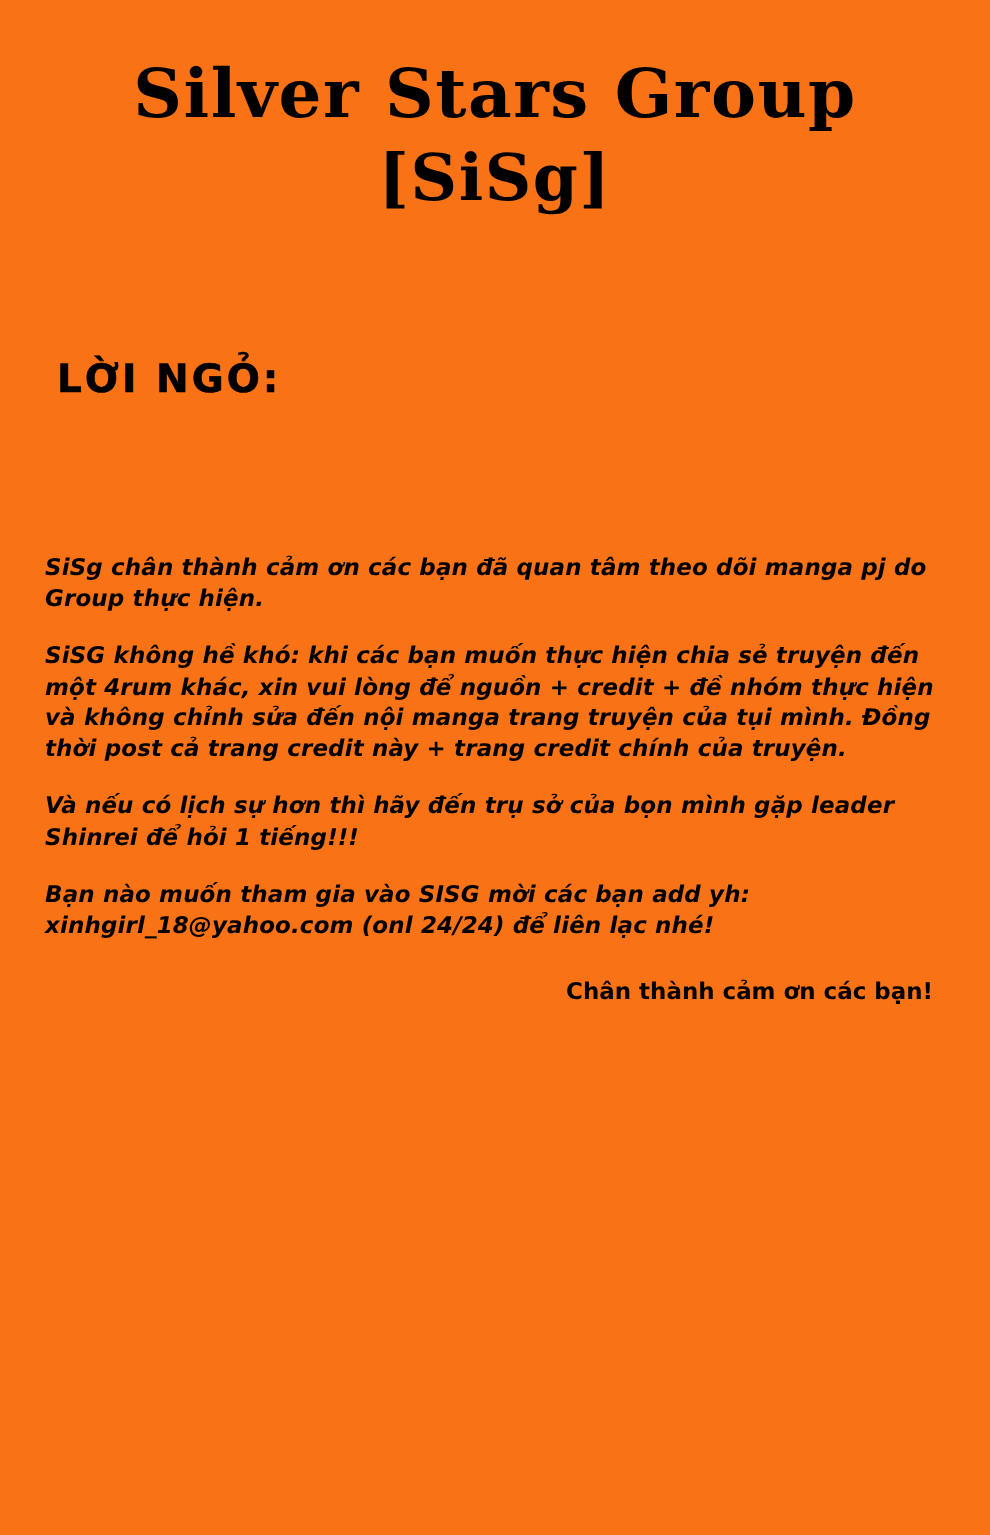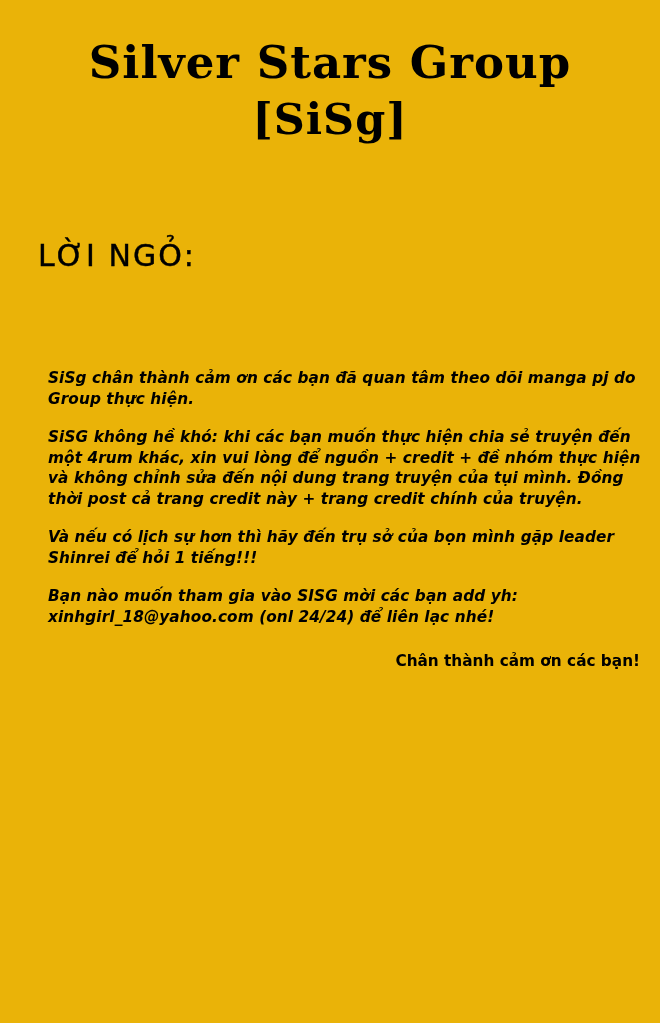--- a/index.html
+++ b/index.html
@@ -12,21 +12,21 @@
     height: 1023px;
     overflow: hidden;
     font-family: "DejaVu Sans", sans-serif;
     color: #000000;
     position: relative;
   }
   .page {
     position: relative;
     width: 660px;
     height: 1023px;
-    background: #eab308;
+    background: #f97316;
     box-sizing: border-box;
   }
   .title-block {
     position: absolute;
     top: 36px;
     left: 0;
     width: 660px;
     text-align: center;
   }
   .title-line-1 {
@@ -43,29 +43,29 @@
     line-height: 50px;
     font-weight: 700;
     letter-spacing: 1px;
     margin-top: 4px;
   }
   .section-heading {
     position: absolute;
     top: 238px;
     left: 38px;
     font-family: "DejaVu Sans", sans-serif;
-    font-size: 30px;
-    font-weight: 400;
+    font-size: 26px;
+    font-weight: 700;
     letter-spacing: 2px;
     -webkit-text-stroke: 0.4px #000;
   }
   .body-block {
     position: absolute;
     top: 368px;
-    left: 48px;
+    left: 30px;
     width: 600px;
   }
   .para {
     font-family: "DejaVu Sans", sans-serif;
     font-size: 15.3px;
     line-height: 20.5px;
     font-weight: 600;
     font-style: italic;
     margin: 0 0 18px 0;
     letter-spacing: 0.1px;
@@ -88,19 +88,19 @@
 
   <div class="title-block">
     <div class="title-line-1">Silver Stars Group</div>
     <div class="title-line-2">[SiSg]</div>
   </div>
 
   <div class="section-heading">LỜI NGỎ:</div>
 
   <div class="body-block">
     <p class="para">SiSg chân thành cảm ơn các bạn đã quan tâm theo dõi manga pj do Group thực hiện.</p>
-    <p class="para">SiSG không hề khó: khi các bạn muốn thực hiện chia sẻ truyện đến một 4rum khác, xin vui lòng để nguồn + credit + đề nhóm thực hiện và không chỉnh sửa đến nội dung trang truyện của tụi mình. Đồng thời post cả trang credit này + trang credit chính của truyện.</p>
+    <p class="para">SiSG không hề khó: khi các bạn muốn thực hiện chia sẻ truyện đến một 4rum khác, xin vui lòng để nguồn + credit + đề nhóm thực hiện và không chỉnh sửa đến nội manga trang truyện của tụi mình. Đồng thời post cả trang credit này + trang credit chính của truyện.</p>
     <p class="para">Và nếu có lịch sự hơn thì hãy đến trụ sở của bọn mình gặp leader Shinrei để hỏi 1 tiếng!!!</p>
     <p class="para">Bạn nào muốn tham gia vào SISG mời các bạn add yh: xinhgirl_18@yahoo.com (onl 24/24) để liên lạc nhé!</p>
     <p class="closing">Chân thành cảm ơn các bạn!</p>
   </div>
 
 </div>
 
 </body></html>

